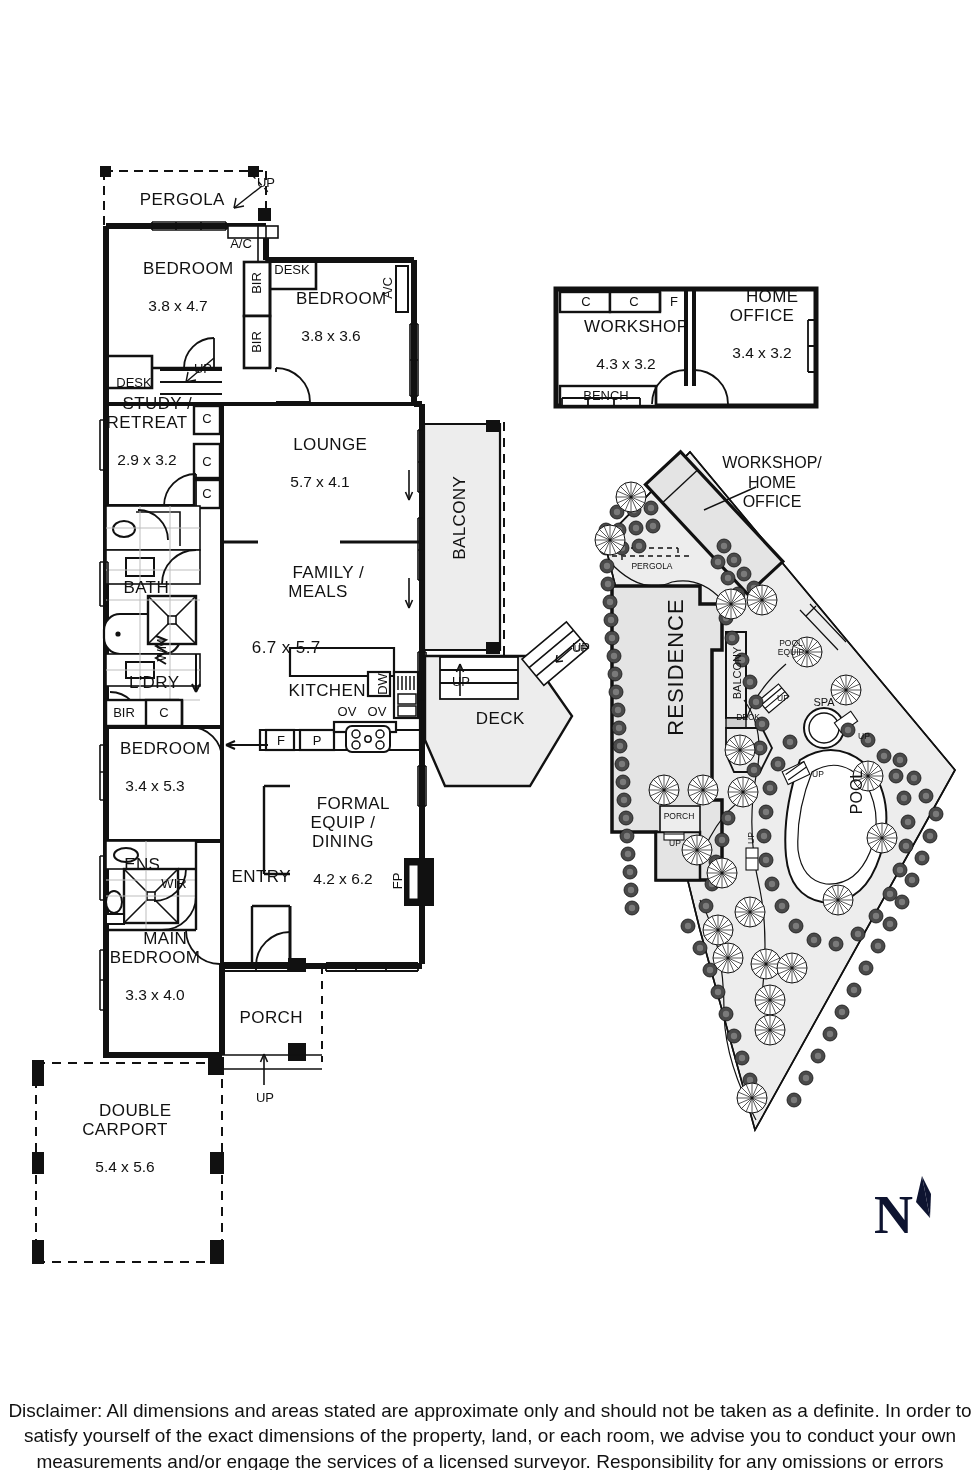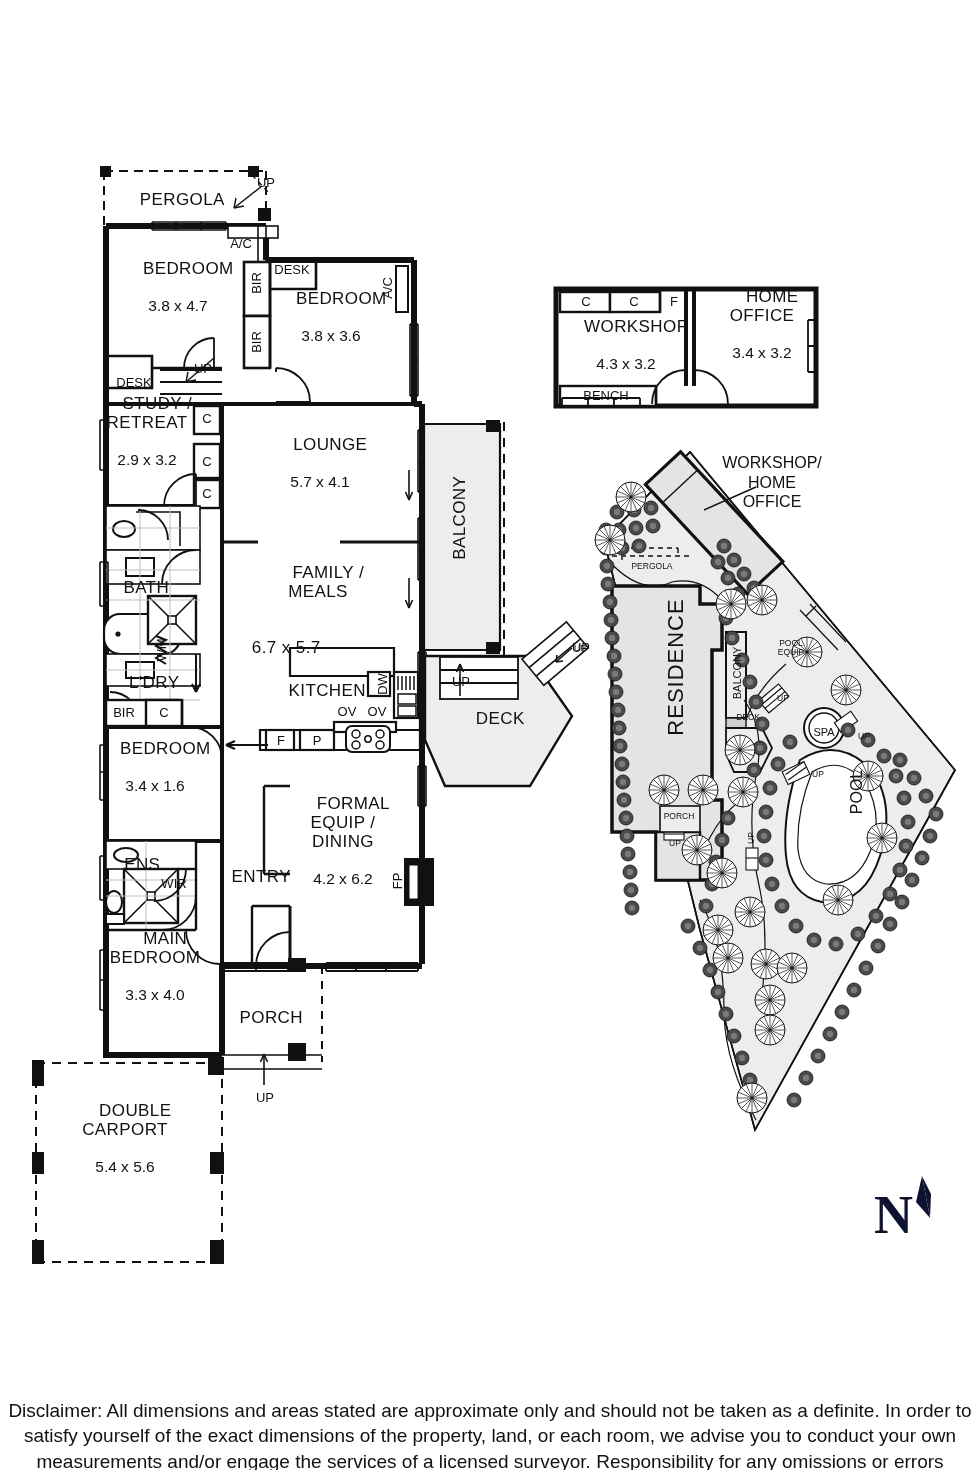--- a/index.html
+++ b/index.html
@@ -640,21 +640,21 @@
     <span>BATH</span>
   </div>
   <div class="lbl rm ctr" style="left:144px;top:683px">
     <span>L'DRY</span>
   </div>
   <div class="lbl rm ctr" style="left:317px;top:691px">
     <span>KITCHEN</span>
   </div>
   <div class="lbl rm ctr" style="left:155px;top:776px">
     <span>BEDROOM</span>
-    <span class="dim">3.4 x 1.6</span>
+    <span class="dim">3.4 x 5.3</span>
   </div>
   <div class="lbl rm ctr" style="left:490px;top:719px">
     <span>DECK</span>
   </div>
   <div class="lbl rm ctr" style="left:343px;top:850px">
     <span>FORMAL
 EQUIP /
 DINING</span>
     <span class="dim">4.2 x 6.2</span>
   </div>
@@ -726,21 +726,21 @@
   <div class="lbl sm ctr" style="left:347px;top:712px"><span>OV</span></div>
   <div class="lbl sm ctr" style="left:377px;top:712px"><span>OV</span></div>
   <div class="lbl sm ctr" style="left:674px;top:302px"><span>F</span></div>
 
   <div class="lbl ctr" style="left:772px;top:482px;font-size:16px;line-height:1.22"><span>WORKSHOP/
 HOME
 OFFICE</span></div>
   <div class="lbl rot-site vert" style="left:676px;top:667px"><span>RESIDENCE</span></div>
   <div class="lbl xs vert" style="left:737px;top:673px"><span>BALCONY</span></div>
   <div class="lbl vert" style="left:857px;top:792px;font-size:16px"><span>POOL</span></div>
-  <div class="lbl xs ctr" style="left:824px;top:732px"><span>SPA</span></div>
+  <div class="lbl xs ctr" style="left:824px;top:702px"><span>SPA</span></div>
   <div class="lbl tiny ctr" style="left:652px;top:567px"><span>PERGOLA</span></div>
   <div class="lbl tiny ctr" style="left:791px;top:648px;line-height:1.1"><span>POOL
 EQUIP</span></div>
   <div class="lbl tiny ctr" style="left:748px;top:718px"><span>DECK</span></div>
   <div class="lbl tiny ctr" style="left:679px;top:817px"><span>PORCH</span></div>
   <div class="lbl tiny ctr" style="left:580px;top:649px"><span>UP</span></div>
   <div class="lbl tiny ctr" style="left:783px;top:699px"><span>UP</span></div>
   <div class="lbl tiny ctr" style="left:864px;top:737px"><span>UP</span></div>
   <div class="lbl tiny ctr" style="left:818px;top:775px"><span>UP</span></div>
   <div class="lbl tiny ctr" style="left:675px;top:844px"><span>UP</span></div>

